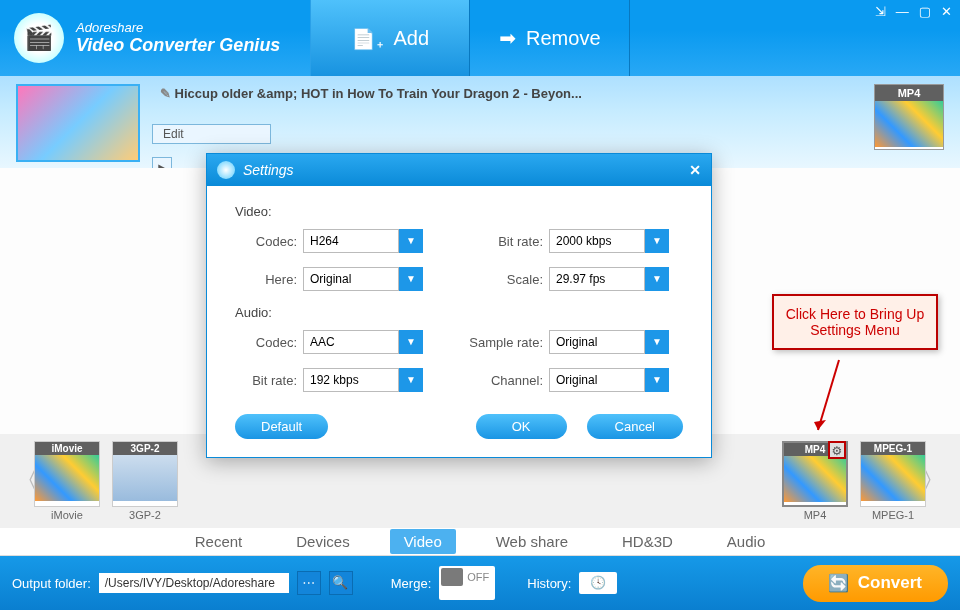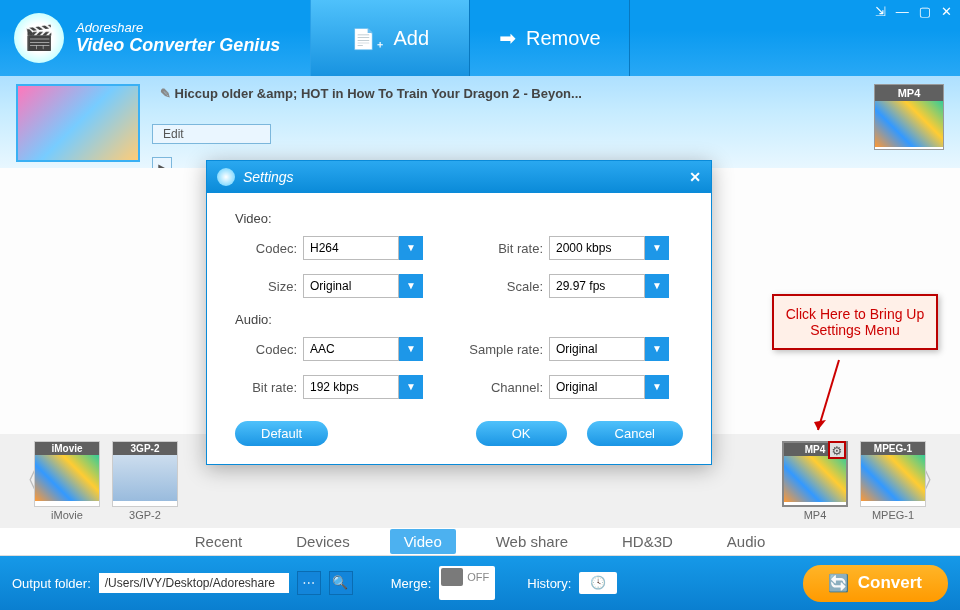--- a/index.html
+++ b/index.html
@@ -53,21 +53,21 @@
 
 .bottombar { height: 54px; background: linear-gradient(#1699e8,#0a7fd0); display: flex; align-items: center; padding: 0 12px; color: #fff; font-size: 13px; gap: 8px; }
 .outpath { background: #fff; color: #333; padding: 3px 6px; width: 190px; font-size: 12px; white-space: nowrap; overflow: hidden; }
 .sqbtn { width: 24px; height: 24px; background: #1385da; border: 1px solid #0a6cb2; color: #fff; text-align: center; line-height: 22px; cursor: pointer; font-size: 13px; }
 .toggle { width: 56px; height: 34px; background: #fff; border-radius: 2px; position: relative; color: #888; font-size: 11px; line-height: 22px; text-align: right; padding-right: 6px; }
 .toggle::before { content: ""; position: absolute; left: 2px; top: 2px; width: 22px; height: 18px; background: #7a7a7a; border-radius: 2px; }
 .histbtn { width: 38px; height: 22px; background: #fff; border-radius: 2px; text-align: center; line-height: 22px; color: #0a7fd0; }
 .convert { margin-left: auto; background: linear-gradient(#ffb528,#ff9a00); border-radius: 18px; padding: 8px 26px; font-size: 17px; font-weight: bold; cursor: pointer; display: flex; align-items: center; gap: 8px; }
 
 
-.dialog { position: absolute; left: 206px; top: 160px; width: 506px; background: #fff; border: 1px solid #0a8ad8; box-shadow: 0 4px 20px rgba(0,0,0,.3); z-index: 50; }
+.dialog { position: absolute; left: 206px; top: 153px; width: 506px; background: #fff; border: 1px solid #0a8ad8; box-shadow: 0 4px 20px rgba(0,0,0,.3); z-index: 50; }
 .dlg-title { height: 32px; background: linear-gradient(#2aa8f0,#0a8ad8); color: #fff; display: flex; align-items: center; padding: 0 10px; font-style: italic; font-size: 14px; }
 .dlg-title .ico { width: 18px; height: 18px; border-radius: 50%; background: radial-gradient(#fff,#5cf); margin-right: 8px; }
 .dlg-title .x { margin-left: auto; font-style: normal; font-weight: bold; cursor: pointer; }
 .dlg-body { padding: 16px 28px 18px; font-size: 13px; color: #555; }
 .section { color: #444; margin: 2px 0 10px; font-size: 13px; }
 .row2 { display: flex; gap: 30px; margin-bottom: 14px; }
 .fld { display: flex; align-items: center; }
 .fld label { width: 62px; text-align: right; margin-right: 6px; color: #555; }
 .row2 .fld:nth-child(2) label { width: 90px; }
 .combo { display: flex; }
@@ -203,21 +203,21 @@
       <div class="fld">
         <label>Bit rate:</label>
         <div class="combo">
             <input value="2000 kbps" style="">
             <div class="dd">▼</div>
           </div>
       </div>
     </div>
     <div class="row2">
       <div class="fld">
-        <label>Size:</label>
+        <label>Here:</label>
         <div class="combo">
             <input value="Original" style="">
             <div class="dd">▼</div>
           </div>
       </div>
       <div class="fld">
         <label>Scale:</label>
         <div class="combo">
             <input value="29.97 fps" style="">
             <div class="dd">▼</div>

